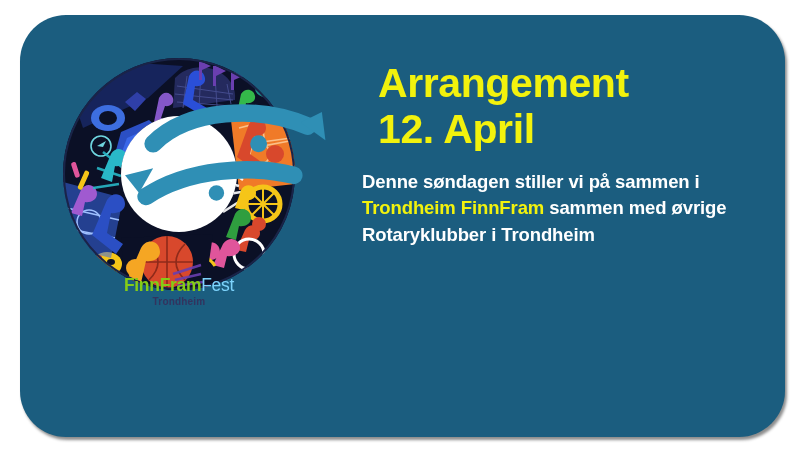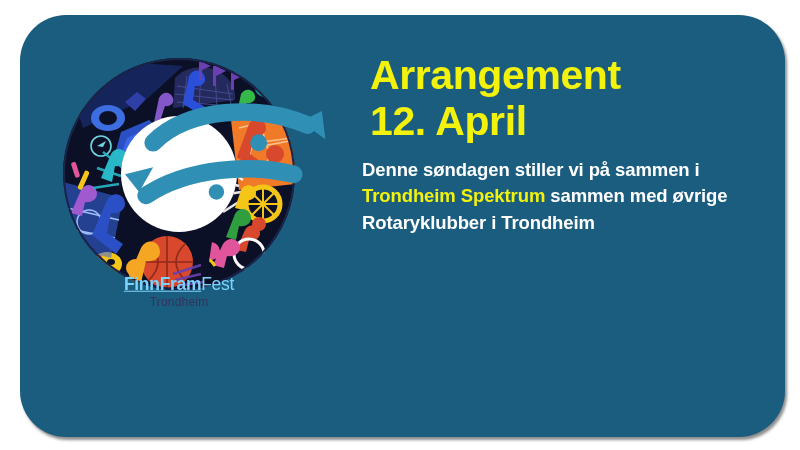--- a/index.html
+++ b/index.html
@@ -47,45 +47,45 @@
     text-align: center;
     pointer-events: none;
   }
   .logo-mark-row { line-height: 0; margin-bottom: 3px; }
   .logo-name {
     font-size: 17.5px;
     letter-spacing: -0.3px;
     white-space: nowrap;
     line-height: 1;
   }
-  .logo-name .finnfram { color: #7dd3fc; font-weight: bold; text-decoration: underline; }
+  .logo-name .finnfram { color: #84cc16; font-weight: bold; }
   .logo-name .fest { color: #7dd3fc; font-weight: normal; }
   .logo-city {
     margin-top: 2px;
-    font-size: 12px;
-    font-weight: normal;
+    font-size: 10px;
+    font-weight: bold;
     color: #33335e;
     letter-spacing: 0.2px;
     line-height: 1;
   }
 
   
   #event-text {
     position: absolute;
     left: 342px;
     top: 29px;
     width: 410px;
   }
   #event-heading {
     color: #f2f20d;
     font-size: 41px;
     font-weight: bold;
     line-height: 1.13;
     letter-spacing: -0.4px;
-    margin: 8px;
+    margin: 16px;
     white-space: pre-line;
   }
   #event-body {
     margin: 12px 0 0 0;
     color: #ffffff;
     font-size: 18.5px;
     font-weight: bold;
     line-height: 1.43;
     letter-spacing: -0.1px;
   }
@@ -230,17 +230,17 @@
         <span class="finnfram">FinnFram</span><span class="fest">Fest</span>
       </div>
       <div class="logo-city">Trondheim</div>
     </div>
   </div>
 
   <div id="event-text">
     <h1 id="event-heading">Arrangement
  12. April</h1>
     <p id="event-body">
-      <span>Denne søndagen stiller vi på sammen i </span><span class="accent">Trondheim Spektrum</span><span> sammen med øvrige Rotaryklubber i Trondheim</span>
+      <span>Denne søndagen stiller vi på sammen i </span><span class="accent">Trondheim FinnFram</span><span> sammen med øvrige Rotaryklubber i Trondheim</span>
     </p>
   </div>
 
 </div>
 
 </body></html>

